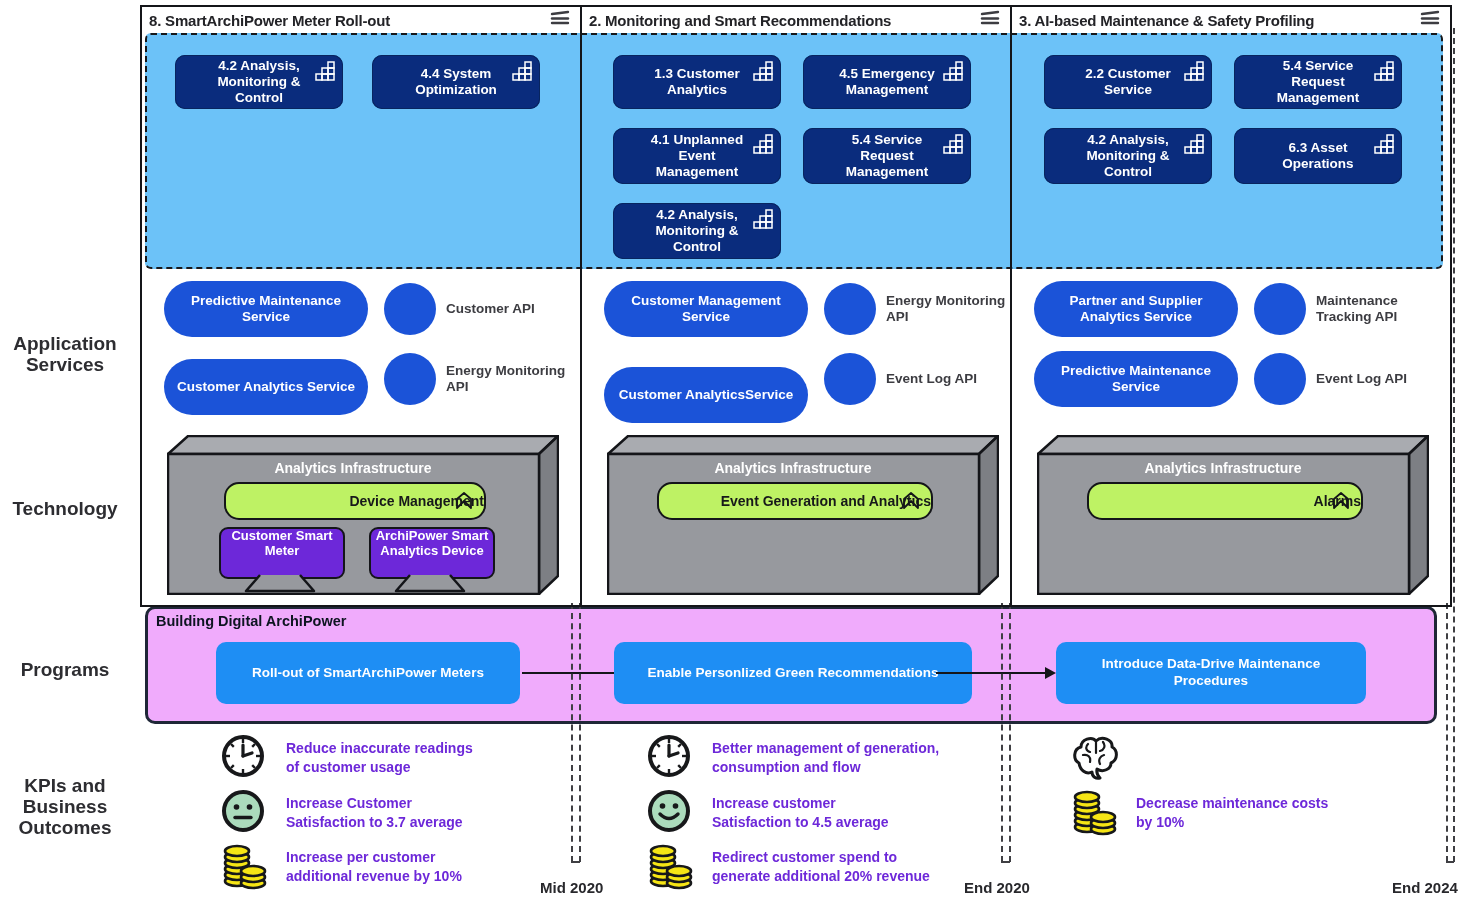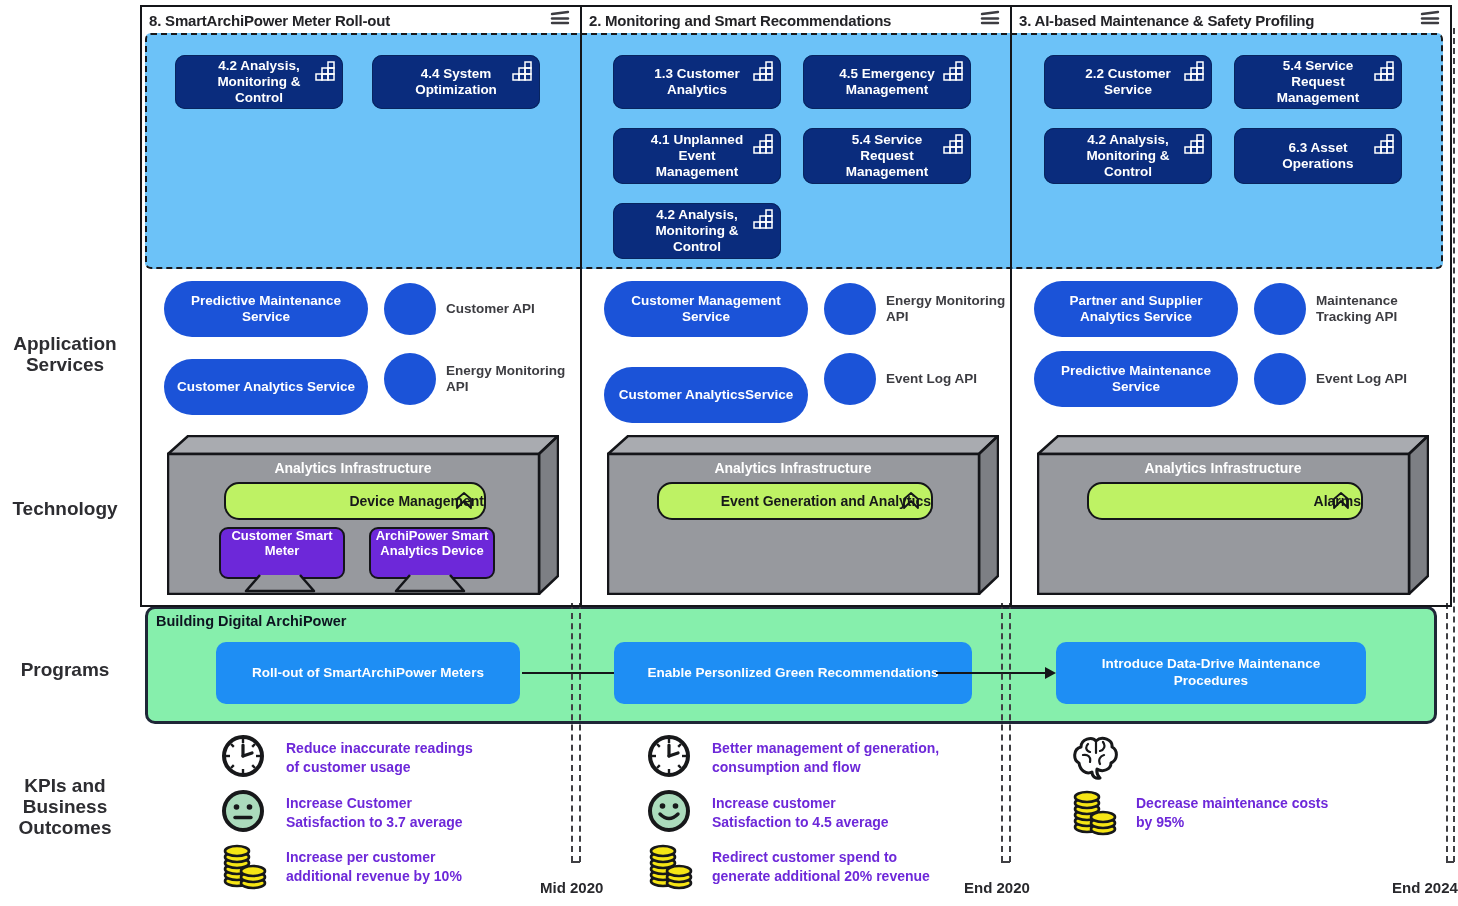--- a/index.html
+++ b/index.html
@@ -39,21 +39,21 @@
   .node-title{position:absolute;left:0;top:25px;width:372px;text-align:center;color:#fff;
     font-weight:bold;font-size:14px;}
   .component{position:absolute;height:34px;background:#bef264;border:2px solid #141519;border-radius:15px;
     display:flex;align-items:center;justify-content:flex-end;font-size:14px;font-weight:bold;color:#17181a;cursor:pointer;}
   .component .fn-icon{position:absolute;right:9px;top:6px;}
   .device-box{position:absolute;width:122px;height:48px;background:#6d28d9;border:2px solid #141519;border-radius:9px;
     display:flex;justify-content:center;text-align:center;color:#fff;
     font-size:13px;font-weight:bold;line-height:1.15;cursor:pointer;}
   .device-stand{position:absolute;width:76px;height:19px;}
   
-  .band{position:absolute;left:145px;top:606px;width:1286px;height:112px;background:#86efac;
+  .band{position:absolute;left:145px;top:606px;width:1286px;height:112px;background:#f0abfc;
     border:3px solid #1F2737;border-radius:10px;z-index:2;}
   .band-title{position:absolute;left:8px;top:4px;font-size:14.5px;font-weight:bold;color:#0D1420;}
   .program{position:absolute;top:33px;height:62px;background:#1E8EF4;border-radius:10px;color:#fff;
     font-weight:bold;font-size:13.5px;line-height:1.25;display:flex;align-items:center;justify-content:center;
     text-align:center;z-index:3;cursor:pointer;}
   .program span{padding:0 14px;}
   .arrow{position:absolute;top:63px;border-top:2.5px solid #15161a;z-index:3;}
   .arrow::after{content:"";position:absolute;right:-2px;top:-7.5px;width:0;height:0;
     border-left:11px solid #15161a;border-top:6px solid transparent;border-bottom:6px solid transparent;}
   
@@ -394,18 +394,18 @@
 <div class="kpi-row" style="left:1070px;top:733px;width:320px">
   <span class="kpi-icon"><svg width="48" height="48">
         <use href="#brain-g"></use>
       </svg></span>
 </div>
 <div class="kpi-row" style="left:1070px;top:788px;width:320px">
   <span class="kpi-icon"><svg width="48" height="48">
         <use href="#coins-g"></use>
       </svg></span>
   <span class="kpi-text">Decrease maintenance costs
-by 95%</span>
+by 10%</span>
 </div>
 
 <div class="time-label" style="left:540px">Mid 2020</div>
 <div class="time-label" style="left:964px">End 2020</div>
 <div class="time-label" style="left:1392px">End 2024</div>
 
 </body></html>

